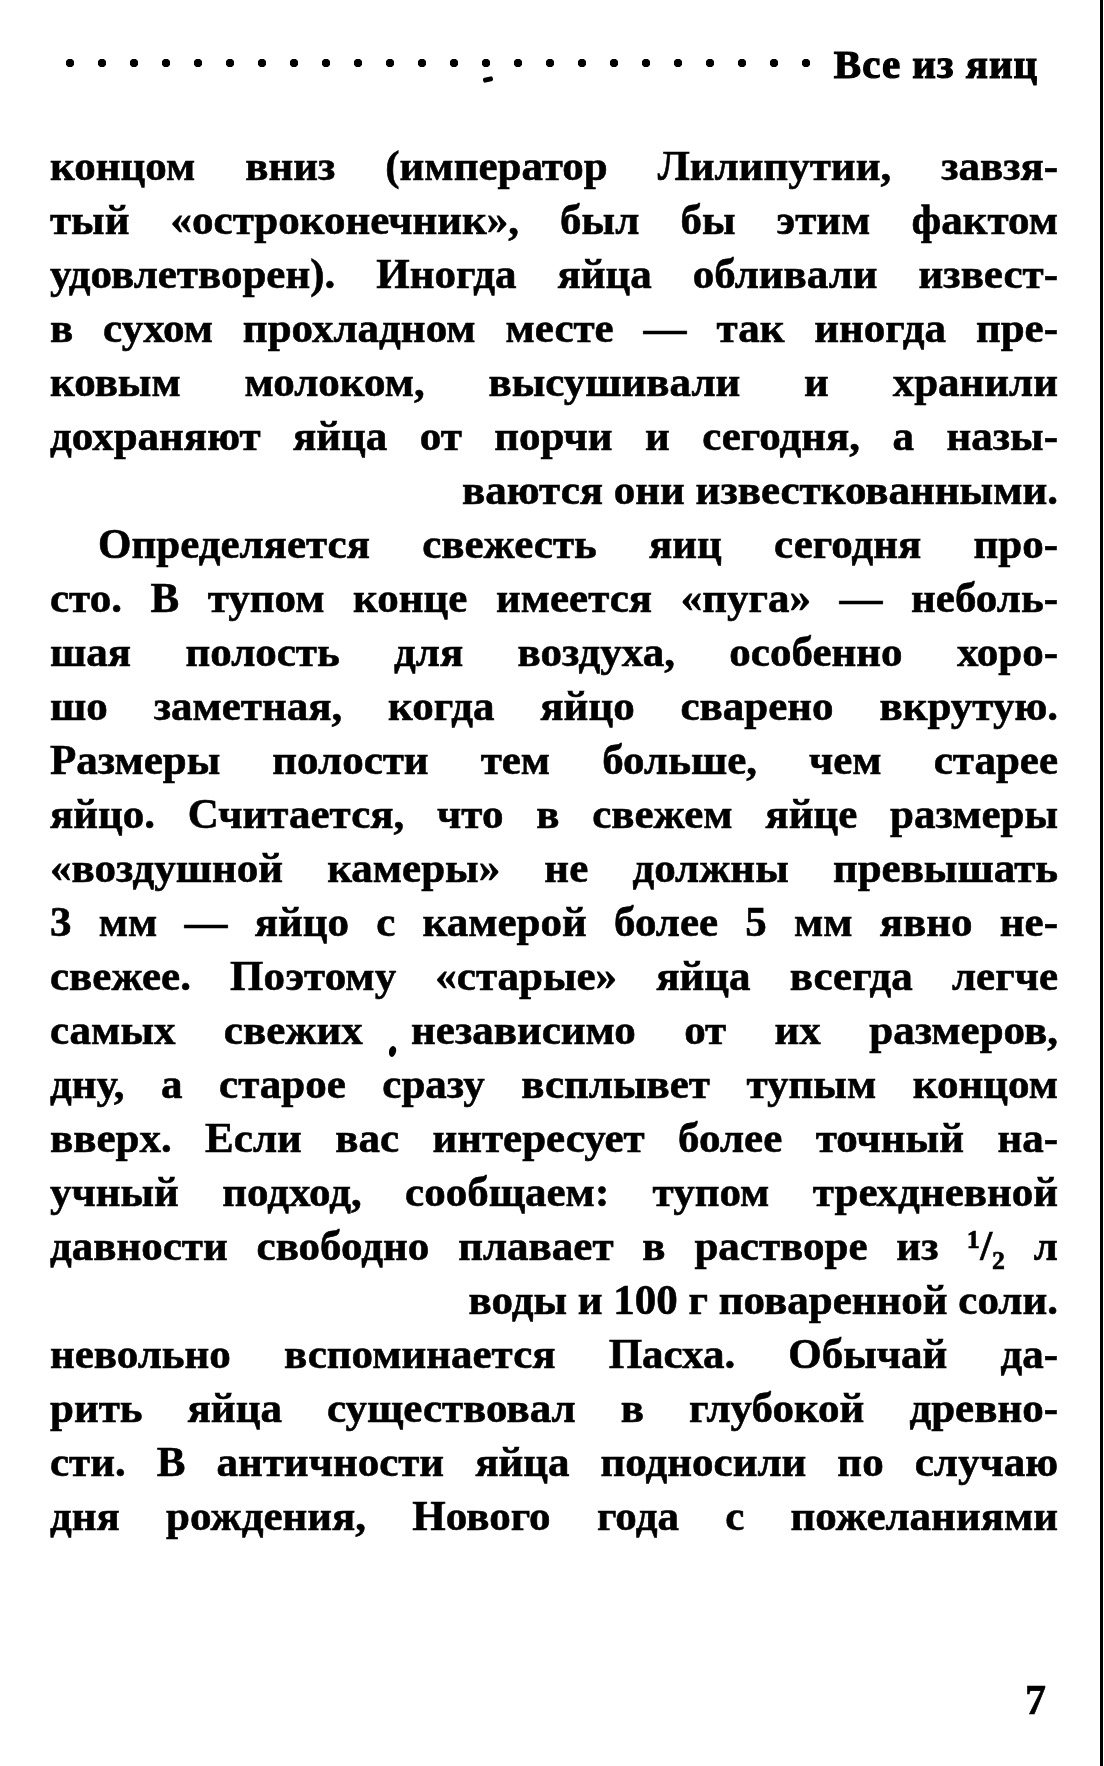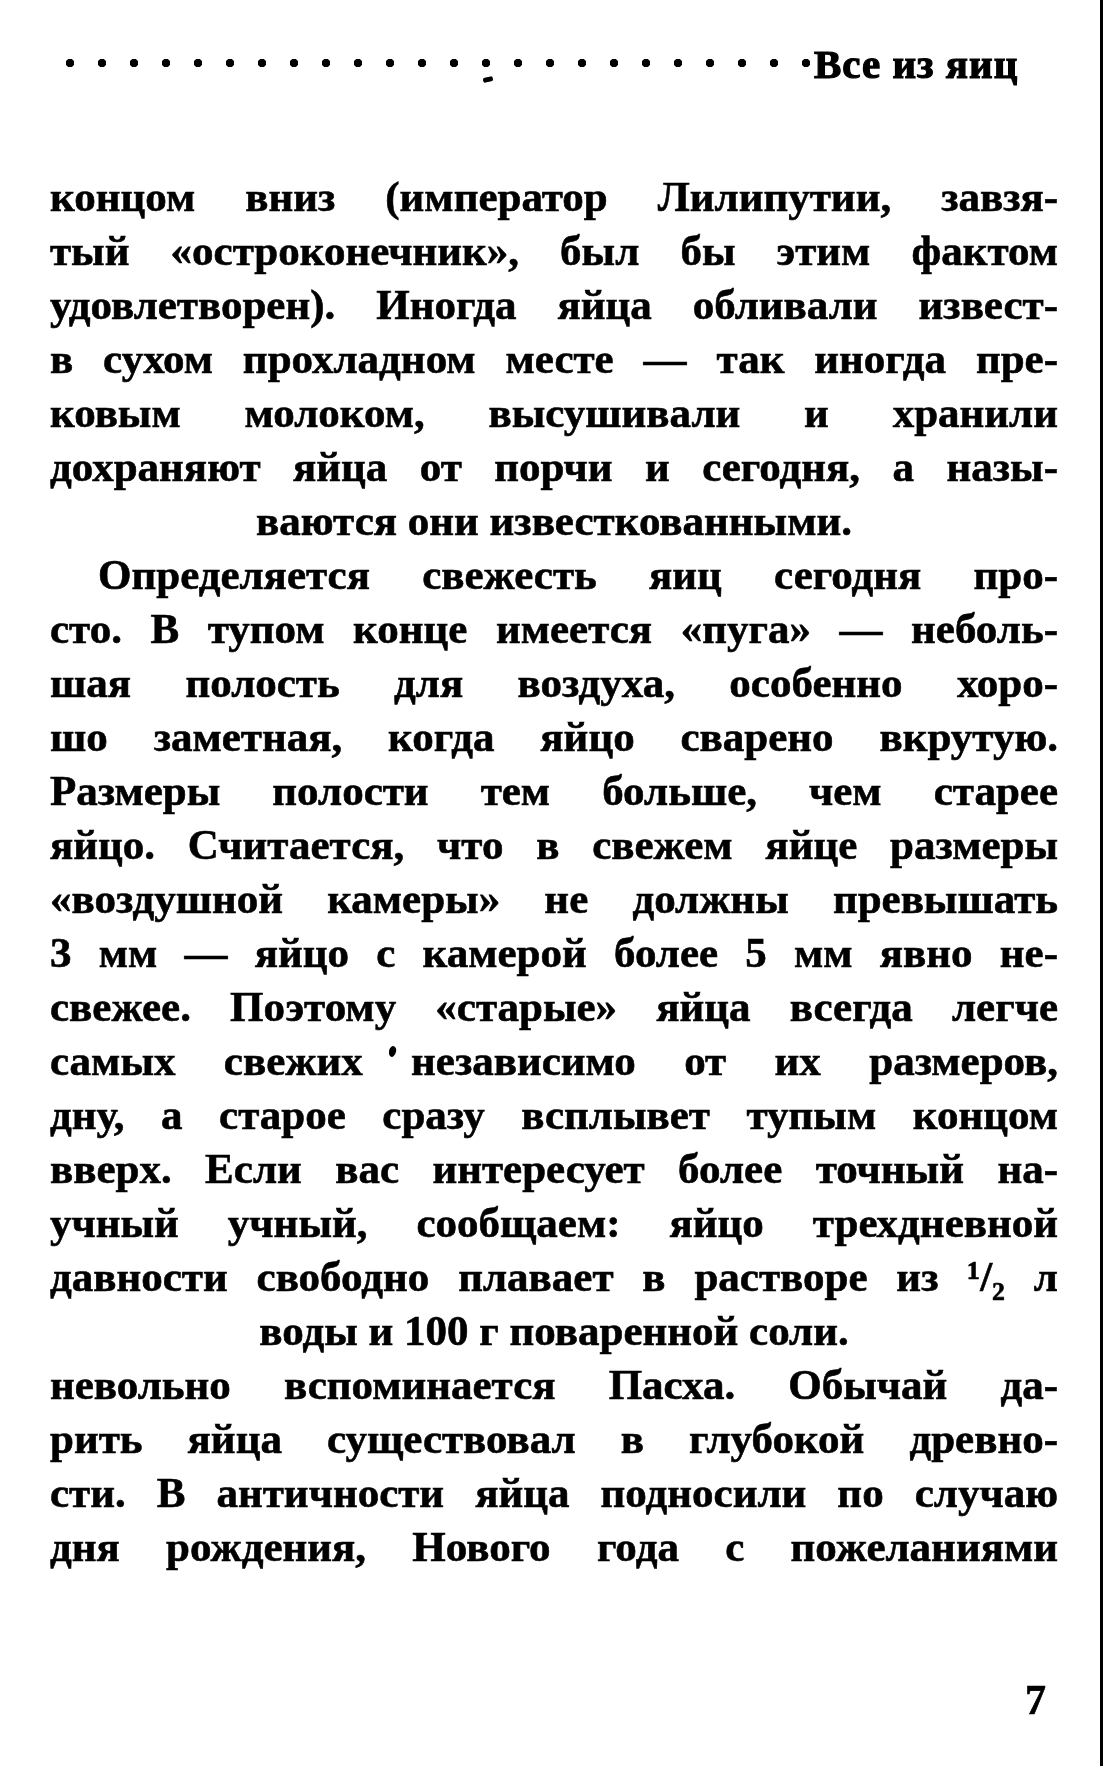--- a/index.html
+++ b/index.html
@@ -24,35 +24,35 @@
     background-position: left center;
   }
   .header-title {
     position: absolute;
     left: 814px; top: 40px;
     width: 244px;
     font-size: 41px;
     font-weight: 700;
     letter-spacing: 1px;
     white-space: nowrap;
+    text-align: center;
     -webkit-text-stroke: 1.2px #000;
   }
 
   
   .text-column {
     position: absolute;
     left: 50px; top: 139px;
     width: 1008px;
     font-size: 43px;
     font-weight: 700;
     line-height: 54px;
-    margin-top: 31px;
     -webkit-text-stroke: 0.6px #000;
   }
-  .line { text-align: center; }
+  .line { text-align: right; }
   .line.just { text-align: justify; text-align-last: justify; }
   .line.indent { text-indent: 48px; }
 
   
   .page-number {
     position: absolute;
     right: 58px; top: 1676px;
     font-size: 42px;
     font-weight: 700;
     -webkit-text-stroke: 0.6px #000;
@@ -93,21 +93,21 @@
       <div class="line just">шая полость для воздуха, особенно хоро-</div>
       <div class="line just">шо заметная, когда яйцо сварено вкрутую.</div>
       <div class="line just">Размеры полости тем больше, чем старее</div>
       <div class="line just">яйцо. Считается, что в свежем яйце размеры</div>
       <div class="line just">«воздушной камеры» не должны превышать</div>
       <div class="line just">3 мм — яйцо с камерой более 5 мм явно не-</div>
       <div class="line just">свежее. Поэтому «старые» яйца всегда легче</div>
       <div class="line just">самых свежих независимо от их размеров,</div>
       <div class="line just">дну, а старое сразу всплывет тупым концом</div>
       <div class="line just">вверх. Если вас интересует более точный на-</div>
-      <div class="line just">учный учный, сообщаем: яйцо трехдневной</div>
+      <div class="line just">учный подход, сообщаем: тупом трехдневной</div>
       <div class="line just">давности свободно плавает в растворе из ¹/₂ л</div>
       <div class="line">воды и 100 г поваренной соли.</div>
       <div class="line just">невольно вспоминается Пасха. Обычай да-</div>
       <div class="line just">рить яйца существовал в глубокой древно-</div>
       <div class="line just">сти. В античности яйца подносили по случаю</div>
       <div class="line just">дня рождения, Нового года с пожеланиями</div>
     </main>
 
   <div class="page-number">7</div>
 

